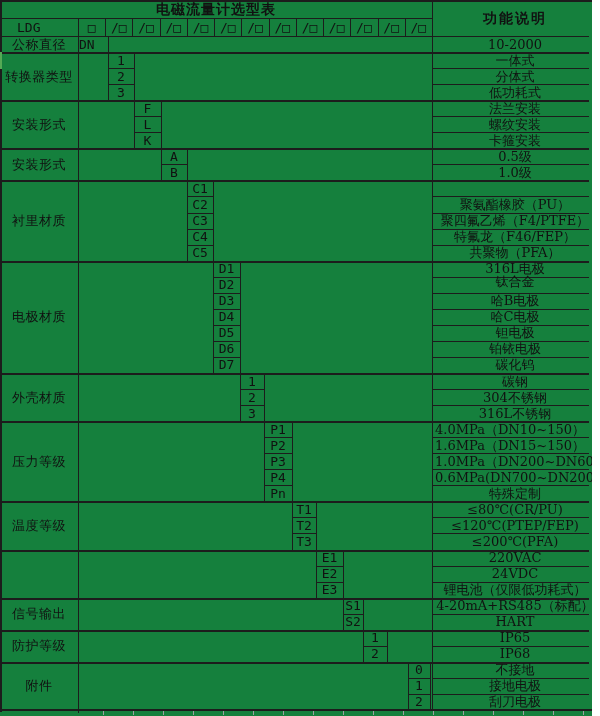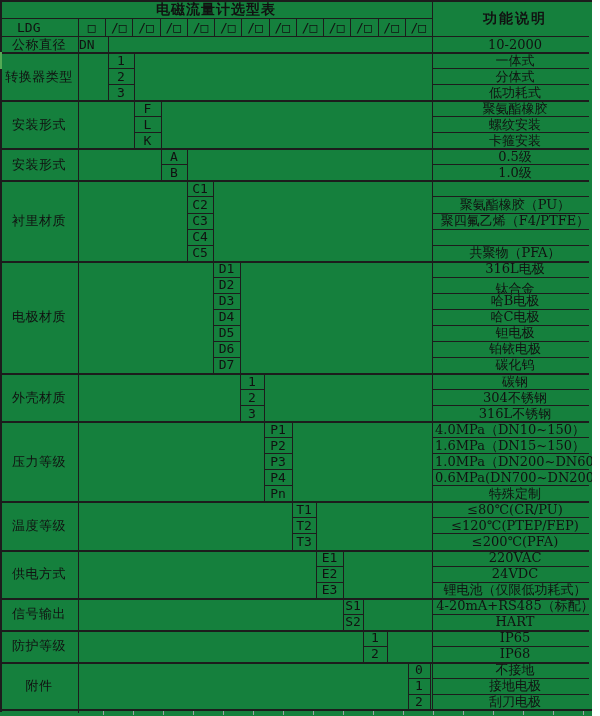--- a/index.html
+++ b/index.html
@@ -79,21 +79,21 @@
     <div class="cell" style="left: 433px; top: 68.0952px; width: 164px; height: 16.0476px;">分体式</div>
     <div class="ln" style="left: 433px; top: 84.1429px; width: 156px; height: 1px;"></div>
     <div class="cell code-font" style="left: 108px; top: 84.1429px; width: 26px; height: 16.0476px;">3</div>
     <div class="cell" style="left: 433px; top: 84.1429px; width: 164px; height: 16.0476px;">低功耗式</div>
     <div class="ln" style="left: 0px; top: 100.19px; width: 589px; height: 2px;"></div>
     <div class="cell label-cell" style="left: 0px; top: 100.19px; width: 78px; height: 48.1429px;">安装形式</div>
     <div class="ln" style="left: 134px; top: 100.19px; width: 1px; height: 48.1429px;"></div>
     <div class="ln" style="left: 161px; top: 100.19px; width: 1px; height: 48.1429px;"></div>
     <div class="cell code-font" style="left: 134px; top: 100.19px; width: 27px; height: 16.0476px;">F</div>
     <div class="ln" style="left: 134px; top: 116.238px; width: 27px; height: 1px;"></div>
-    <div class="cell" style="left: 433px; top: 100.19px; width: 164px; height: 16.0476px;">聚氨酯橡胶</div>
+    <div class="cell" style="left: 433px; top: 100.19px; width: 164px; height: 16.0476px;">法兰安装</div>
     <div class="ln" style="left: 433px; top: 116.238px; width: 156px; height: 1px;"></div>
     <div class="cell code-font" style="left: 134px; top: 116.238px; width: 27px; height: 16.0476px;">L</div>
     <div class="ln" style="left: 134px; top: 132.286px; width: 27px; height: 1px;"></div>
     <div class="cell" style="left: 433px; top: 116.238px; width: 164px; height: 16.0476px; text-align: center;">螺纹安装</div>
     <div class="ln" style="left: 433px; top: 132.286px; width: 156px; height: 1px;"></div>
     <div class="cell code-font" style="left: 134px; top: 132.286px; width: 27px; height: 16.0476px;">K</div>
     <div class="cell" style="left: 433px; top: 132.286px; width: 164px; height: 16.0476px;">卡箍安装</div>
     <div class="ln" style="left: 0px; top: 148.333px; width: 589px; height: 2px;"></div>
     <div class="cell label-cell" style="left: 0px; top: 148.333px; width: 78px; height: 32.0952px;">安装形式</div>
     <div class="ln" style="left: 161px; top: 148.333px; width: 1px; height: 32.0952px;"></div>
@@ -114,34 +114,35 @@
     <div class="cell code-font" style="left: 187px; top: 196.476px; width: 26px; height: 16.0476px;">C2</div>
     <div class="ln" style="left: 187px; top: 212.524px; width: 26px; height: 1px;"></div>
     <div class="cell" style="left: 433px; top: 196.476px; width: 164px; height: 16.0476px;">聚氨酯橡胶（PU）</div>
     <div class="ln" style="left: 433px; top: 212.524px; width: 156px; height: 1px;"></div>
     <div class="cell code-font" style="left: 187px; top: 212.524px; width: 26px; height: 16.0476px;">C3</div>
     <div class="ln" style="left: 187px; top: 228.571px; width: 26px; height: 1px;"></div>
     <div class="cell" style="left: 433px; top: 212.524px; width: 164px; height: 16.0476px;">聚四氟乙烯（F4/PTFE）</div>
     <div class="ln" style="left: 433px; top: 228.571px; width: 156px; height: 1px;"></div>
     <div class="cell code-font" style="left: 187px; top: 228.571px; width: 26px; height: 16.0476px;">C4</div>
     <div class="ln" style="left: 187px; top: 244.619px; width: 26px; height: 1px;"></div>
+    <div class="cell" style="left: 433px; top: 228.571px; width: 164px; height: 16.0476px;">特氟龙（F46/FEP）</div>
     <div class="ln" style="left: 433px; top: 244.619px; width: 156px; height: 1px;"></div>
     <div class="cell code-font" style="left: 187px; top: 244.619px; width: 26px; height: 16.0476px;">C5</div>
     <div class="cell" style="left: 433px; top: 244.619px; width: 164px; height: 16.0476px;">共聚物（PFA）</div>
     <div class="ln" style="left: 0px; top: 260.667px; width: 589px; height: 2px;"></div>
     <div class="cell label-cell" style="left: 0px; top: 260.667px; width: 78px; height: 112.333px;">电极材质</div>
     <div class="ln" style="left: 213px; top: 260.667px; width: 1px; height: 112.333px;"></div>
     <div class="ln" style="left: 240px; top: 260.667px; width: 1px; height: 112.333px;"></div>
     <div class="cell code-font" style="left: 213px; top: 260.667px; width: 27px; height: 16.0476px;">D1</div>
     <div class="ln" style="left: 213px; top: 276.714px; width: 27px; height: 1px;"></div>
     <div class="cell" style="left: 433px; top: 260.667px; width: 164px; height: 16.0476px;">316L电极</div>
     <div class="ln" style="left: 433px; top: 276.714px; width: 156px; height: 1px;"></div>
     <div class="cell code-font" style="left: 213px; top: 276.714px; width: 27px; height: 16.0476px;">D2</div>
     <div class="ln" style="left: 213px; top: 292.762px; width: 27px; height: 1px;"></div>
-    <div class="cell" style="left: 433px; top: 281px; width: 164px; height: 16.0476px; font-family: Liberation Mono, monospace;">钛合金</div>
+    <div class="cell" style="left: 433px; top: 273px; width: 164px; height: 16.0476px;">钛合金</div>
     <div class="ln" style="left: 433px; top: 292.762px; width: 156px; height: 1px;"></div>
     <div class="cell code-font" style="left: 213px; top: 292.762px; width: 27px; height: 16.0476px;">D3</div>
     <div class="ln" style="left: 213px; top: 308.81px; width: 27px; height: 1px;"></div>
     <div class="cell" style="left: 433px; top: 292.762px; width: 164px; height: 16.0476px;">哈B电极</div>
     <div class="ln" style="left: 433px; top: 308.81px; width: 156px; height: 1px;"></div>
     <div class="cell code-font" style="left: 213px; top: 308.81px; width: 27px; height: 16.0476px;">D4</div>
     <div class="ln" style="left: 213px; top: 324.857px; width: 27px; height: 1px;"></div>
     <div class="cell" style="left: 433px; top: 308.81px; width: 164px; height: 16.0476px;">哈C电极</div>
     <div class="ln" style="left: 433px; top: 324.857px; width: 156px; height: 1px;"></div>
     <div class="cell code-font" style="left: 213px; top: 324.857px; width: 27px; height: 16.0476px;">D5</div>
@@ -198,21 +199,20 @@
     <div class="ln" style="left: 292px; top: 517.429px; width: 24px; height: 1px;"></div>
     <div class="cell" style="left: 433px; top: 501.381px; width: 164px; height: 16.0476px;">≤80℃(CR/PU)</div>
     <div class="ln" style="left: 433px; top: 517.429px; width: 156px; height: 1px;"></div>
     <div class="cell code-font" style="left: 292px; top: 517.429px; width: 24px; height: 16.0476px;">T2</div>
     <div class="ln" style="left: 292px; top: 533.476px; width: 24px; height: 1px;"></div>
     <div class="cell" style="left: 433px; top: 517.429px; width: 164px; height: 16.0476px;">≤120℃(PTEP/FEP)</div>
     <div class="ln" style="left: 433px; top: 533.476px; width: 156px; height: 1px;"></div>
     <div class="cell code-font" style="left: 292px; top: 533.476px; width: 24px; height: 16.0476px;">T3</div>
     <div class="cell" style="left: 433px; top: 533.476px; width: 164px; height: 16.0476px;">≤200℃(PFA)</div>
     <div class="ln" style="left: 0px; top: 549.524px; width: 589px; height: 2px;"></div>
-    <div class="cell label-cell" style="left: 0px; top: 549.524px; width: 78px; height: 48.1429px;">供电方式</div>
     <div class="ln" style="left: 316px; top: 549.524px; width: 1px; height: 48.1429px;"></div>
     <div class="ln" style="left: 343px; top: 549.524px; width: 1px; height: 48.1429px;"></div>
     <div class="cell code-font" style="left: 316px; top: 549.524px; width: 27px; height: 16.0476px;">E1</div>
     <div class="ln" style="left: 316px; top: 565.571px; width: 27px; height: 1px;"></div>
     <div class="cell" style="left: 433px; top: 549.524px; width: 164px; height: 16.0476px;">220VAC</div>
     <div class="ln" style="left: 433px; top: 565.571px; width: 156px; height: 1px;"></div>
     <div class="cell code-font" style="left: 316px; top: 565.571px; width: 27px; height: 16.0476px;">E2</div>
     <div class="ln" style="left: 316px; top: 581.619px; width: 27px; height: 1px;"></div>
     <div class="cell" style="left: 433px; top: 565.571px; width: 164px; height: 16.0476px;">24VDC</div>
     <div class="ln" style="left: 433px; top: 581.619px; width: 156px; height: 1px;"></div>

